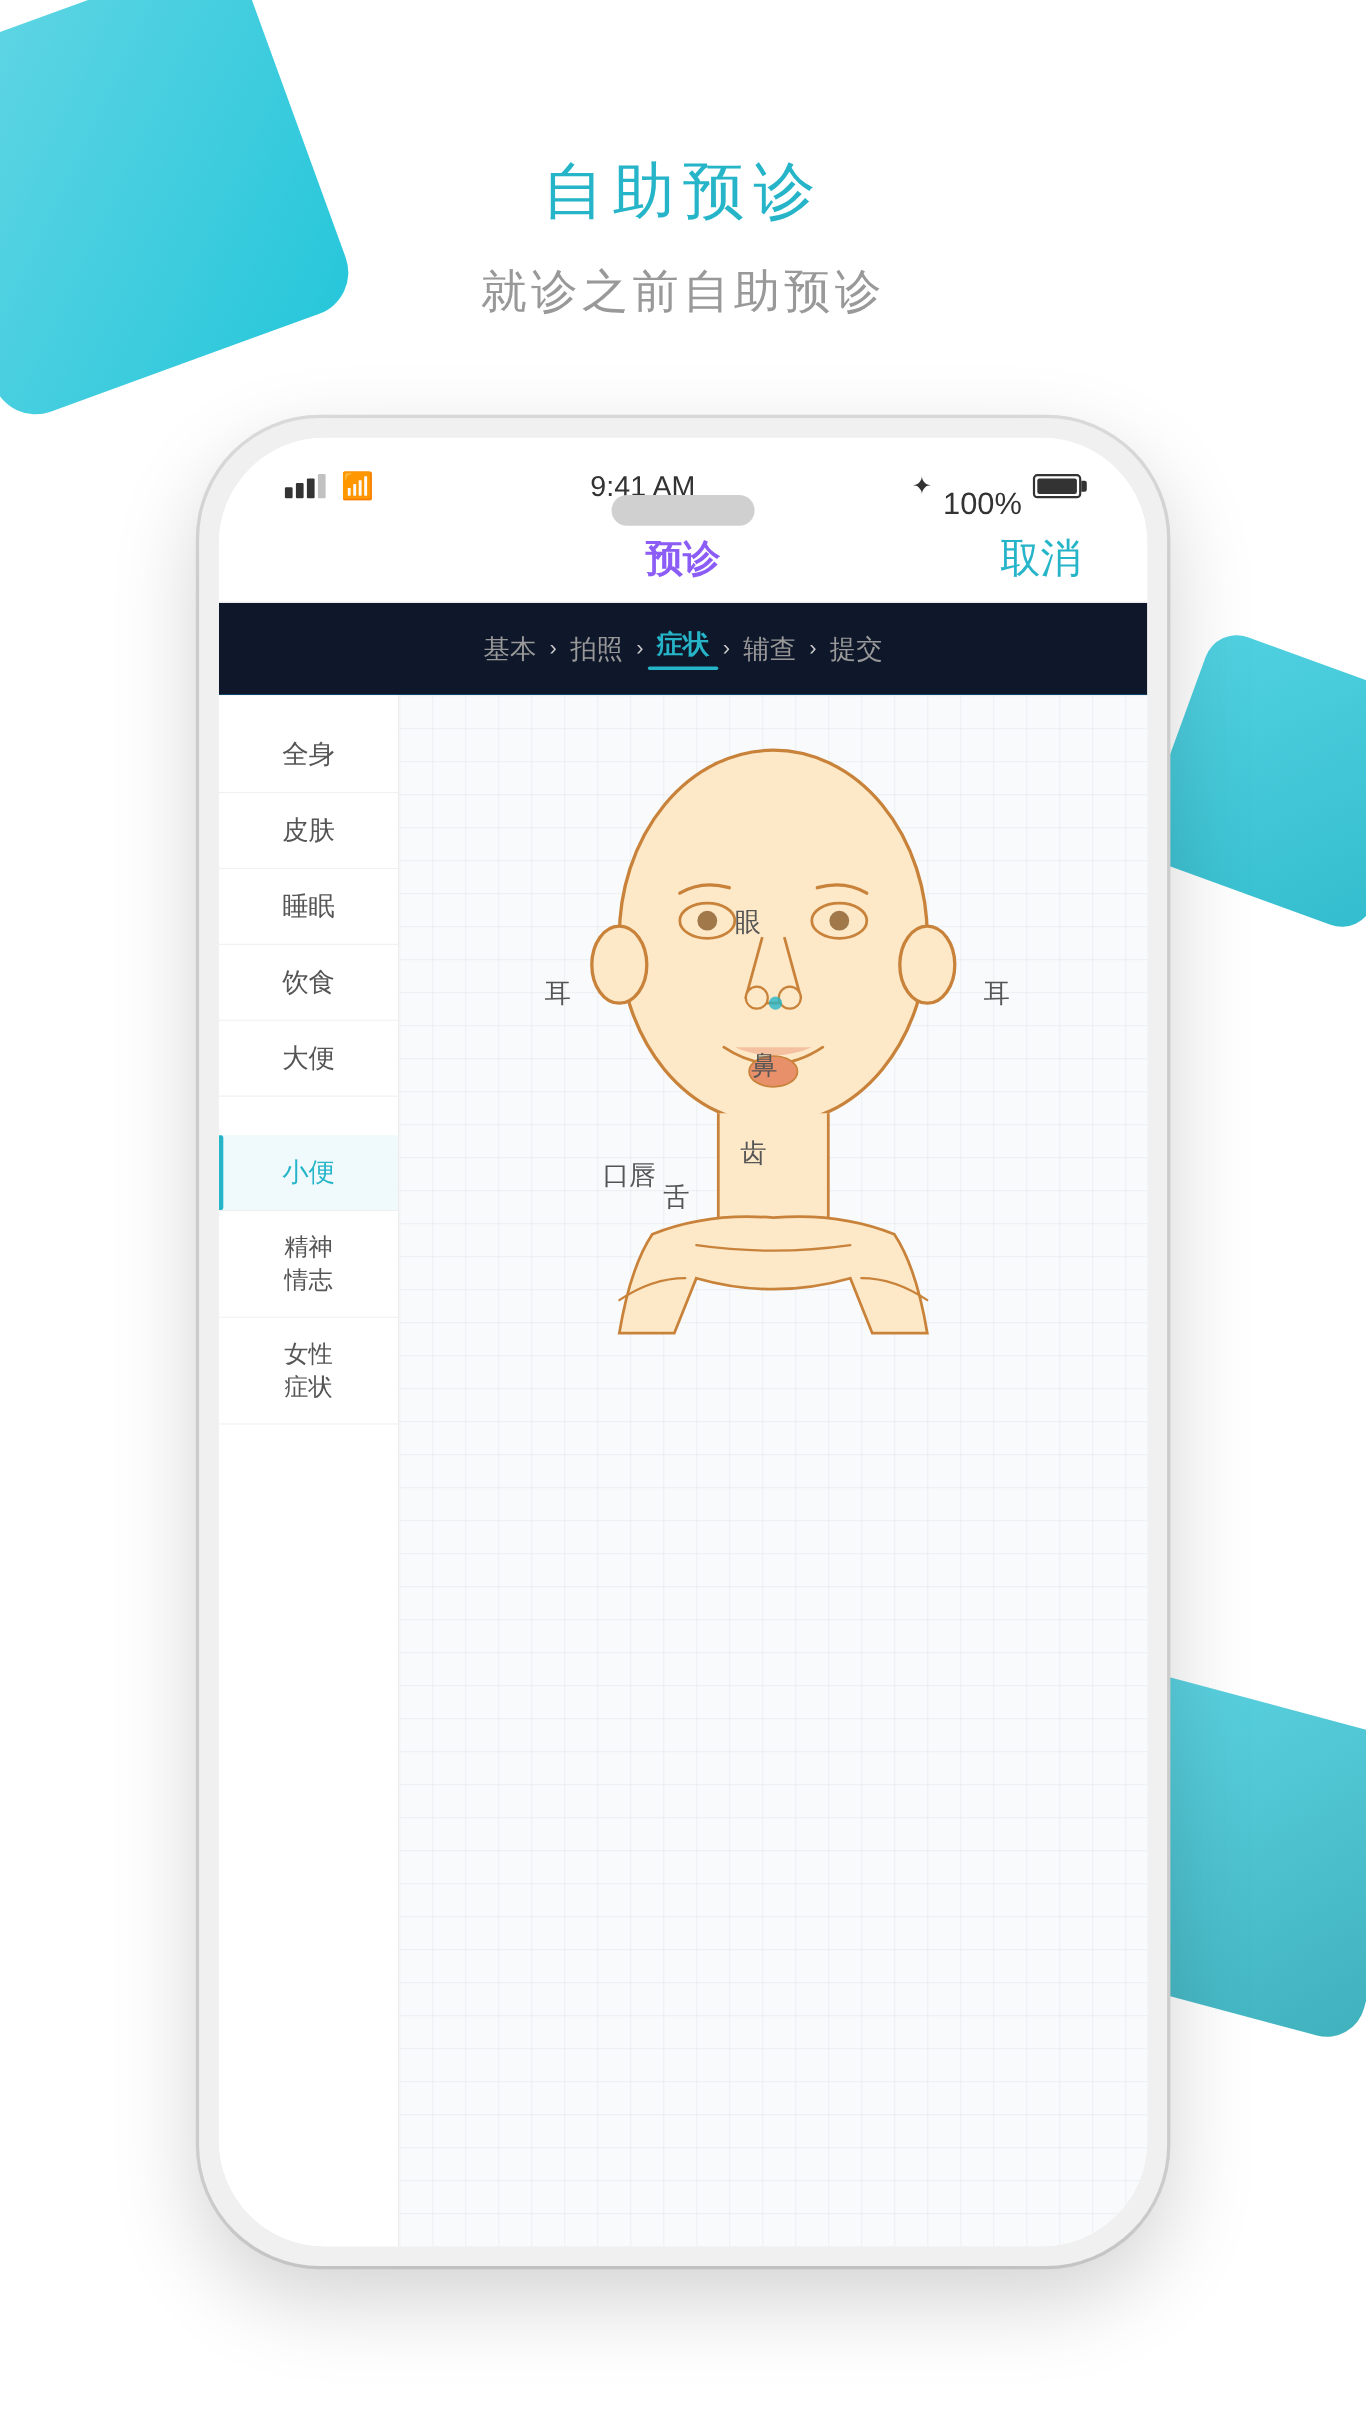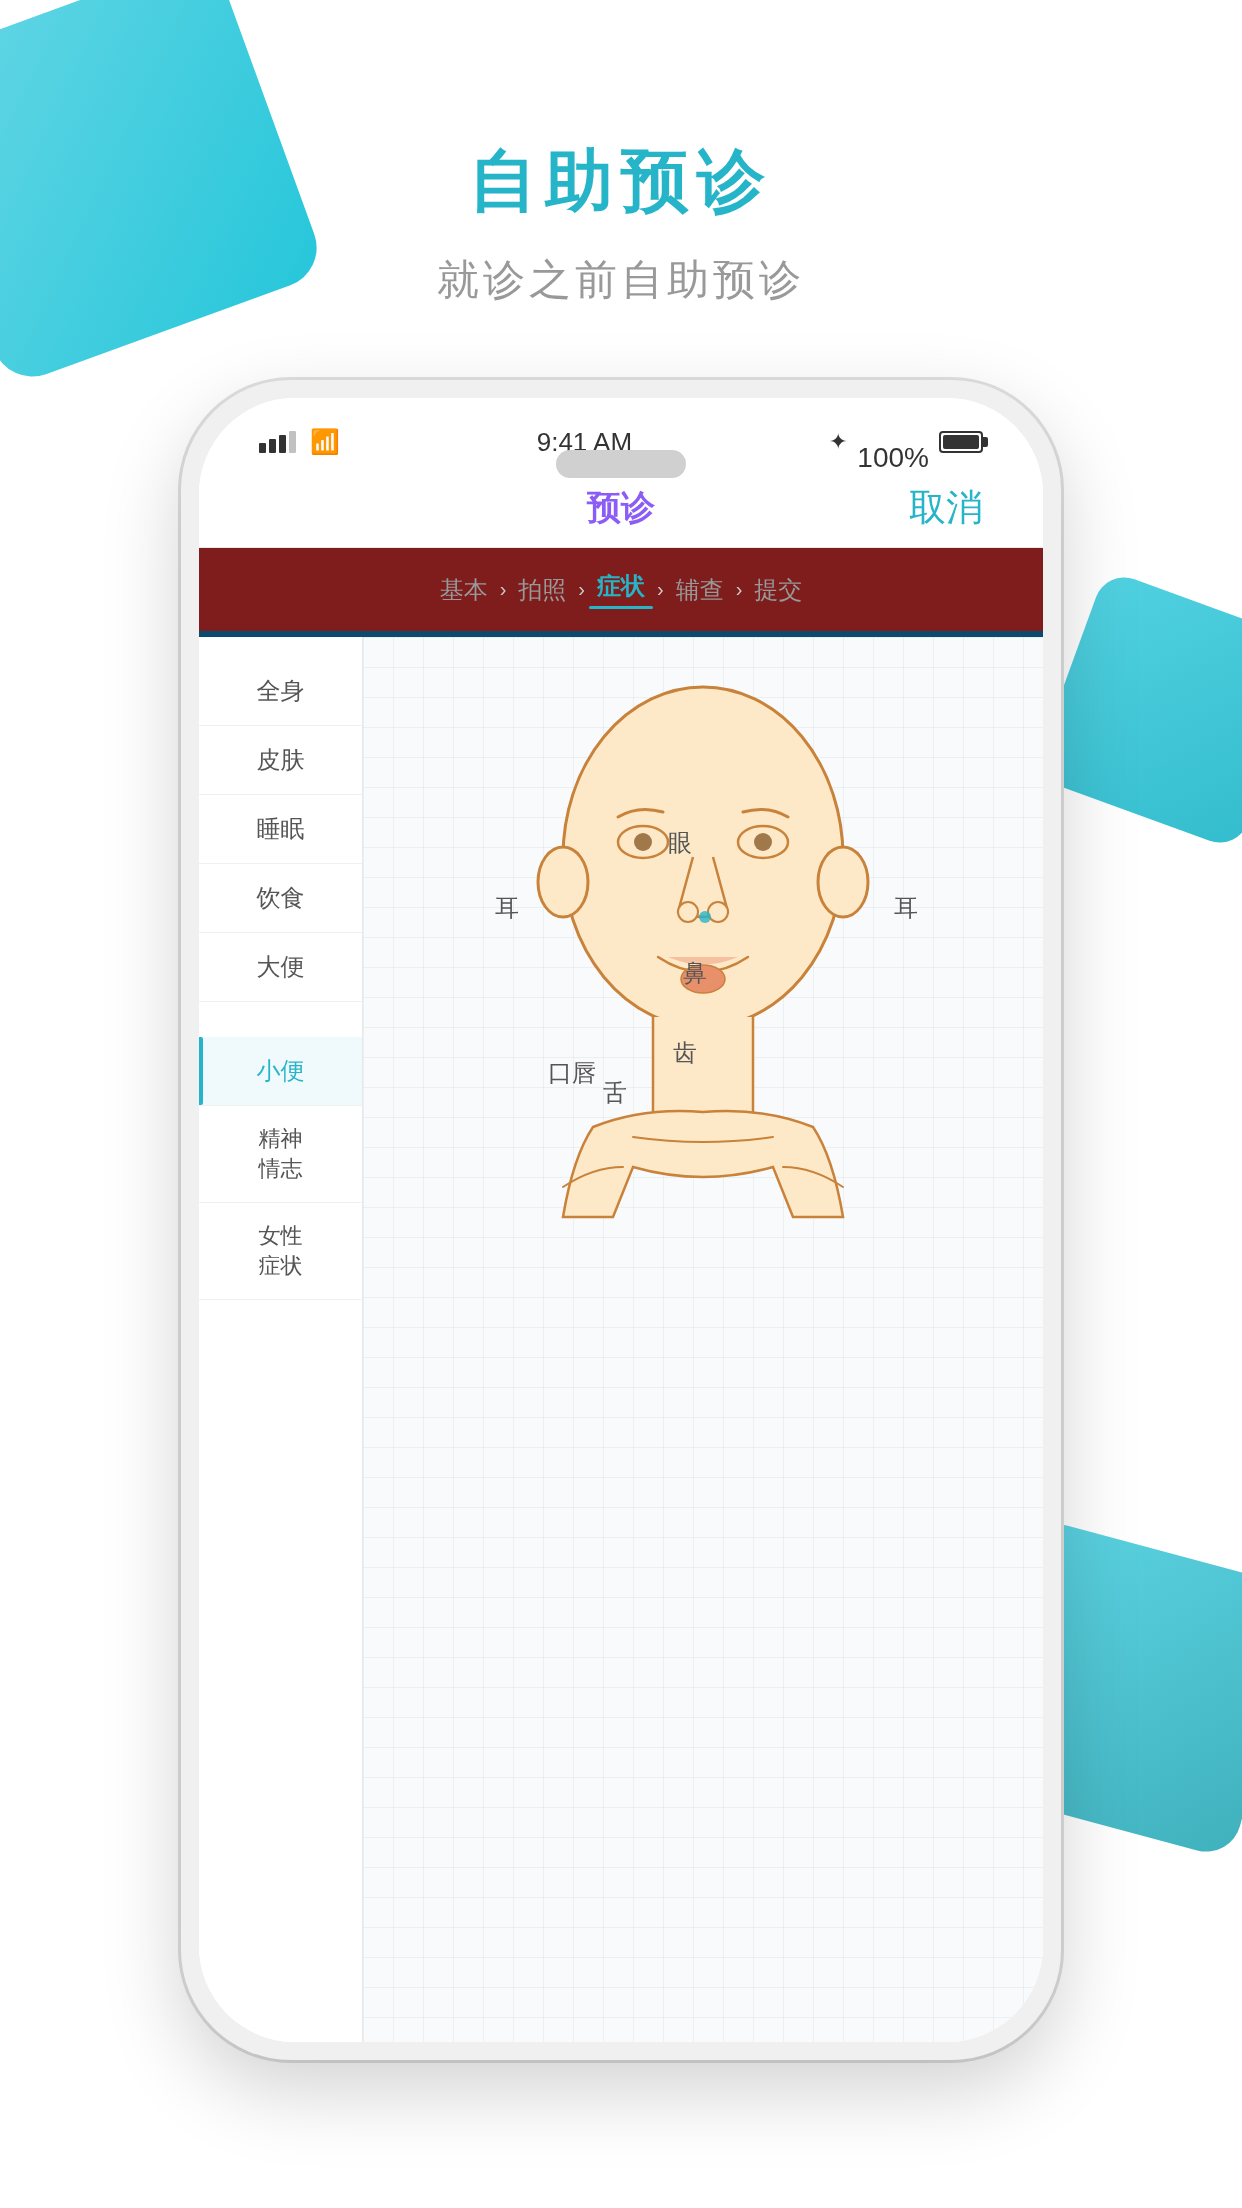--- a/index.html
+++ b/index.html
@@ -53,22 +53,22 @@
 
     
     .header-section {
       position: relative;
       z-index: 10;
       text-align: center;
       padding-top: 140px;
     }
 
     .main-title {
-      font-size: 68px;
-      font-weight: 700;
+      font-size: 56px;
+      font-weight: 400;
       color: #26b5c8;
       letter-spacing: 8px;
       line-height: 1.2;
     }
 
     .subtitle {
       font-size: 42px;
       color: #999999;
       margin-top: 30px;
       letter-spacing: 4px;
@@ -232,22 +232,22 @@
       font-size: 37px;
       color: #26b5c8;
     }
 
     
     .step-bar {
       display: flex;
       align-items: center;
       justify-content: center;
       padding: 22px 40px;
-      background: #7f1d1d;
-      border-bottom: 6px solid #0c4a6e;
+      background: #0f172a;
+      border-bottom: 1px solid #0c4a6e;
       gap: 0;
     }
 
     .step-item {
       display: flex;
       align-items: center;
     }
 
     .step-label {
       font-size: 24px;

